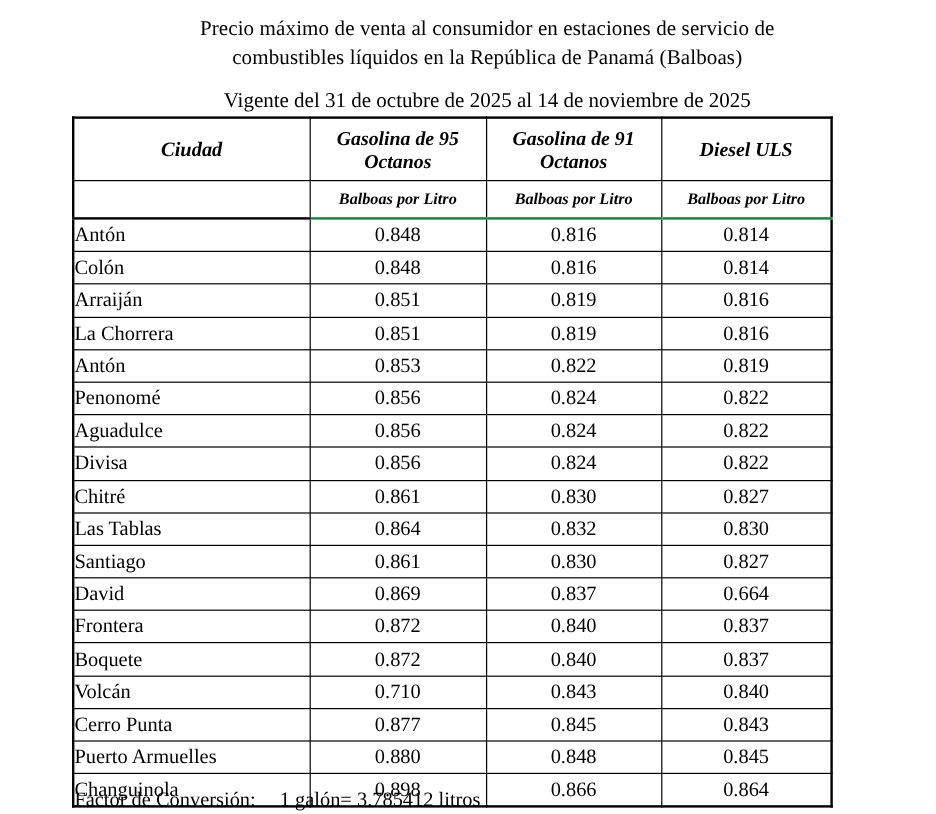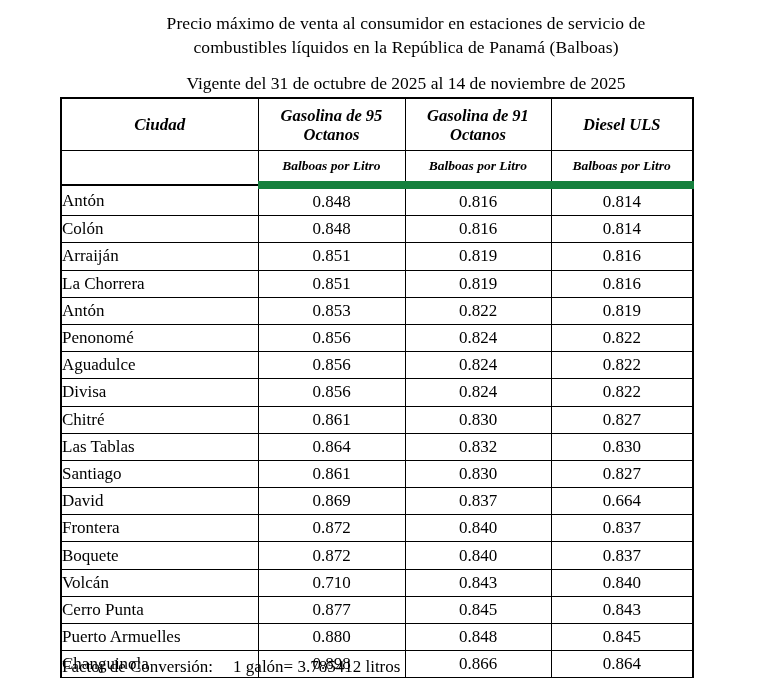--- a/index.html
+++ b/index.html
@@ -83,21 +83,21 @@
   }
 
   
   tr.head-units th {
     height: 30px;
     font-style: italic;
     font-weight: bold;
     font-size: 13.5px;
     line-height: 16px;
     text-align: center;
-    border-bottom: 8px solid #15803d;
+    border-bottom: 2px solid #15803d;
   }
   tr.head-units th.empty-unit {
     border-bottom: 2px solid #000;
   }
 
   
   tr.data-row td {
     height: 26.2px;
     font-size: 17px;
     line-height: 20px;

